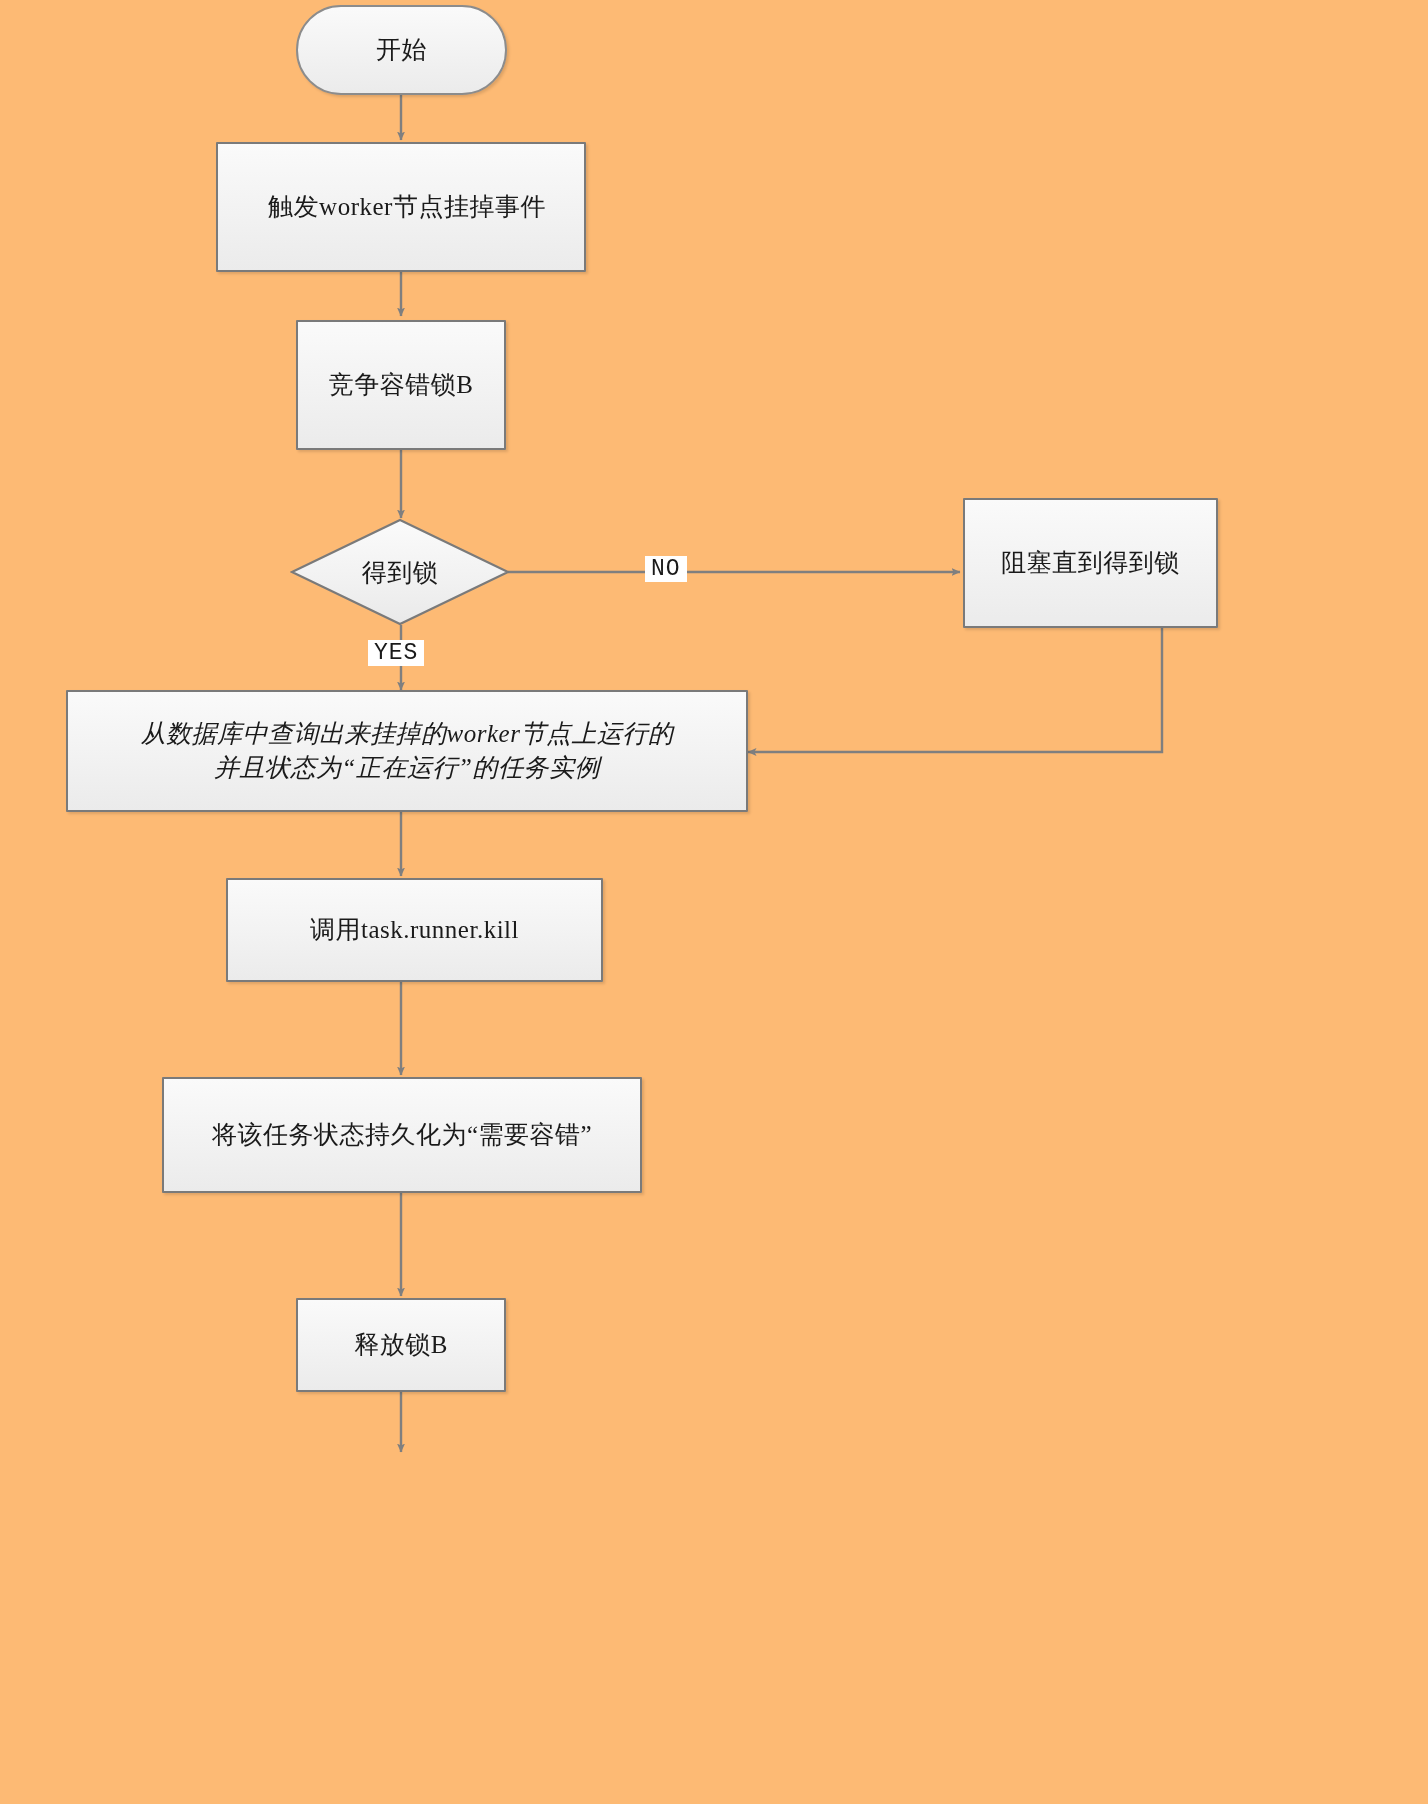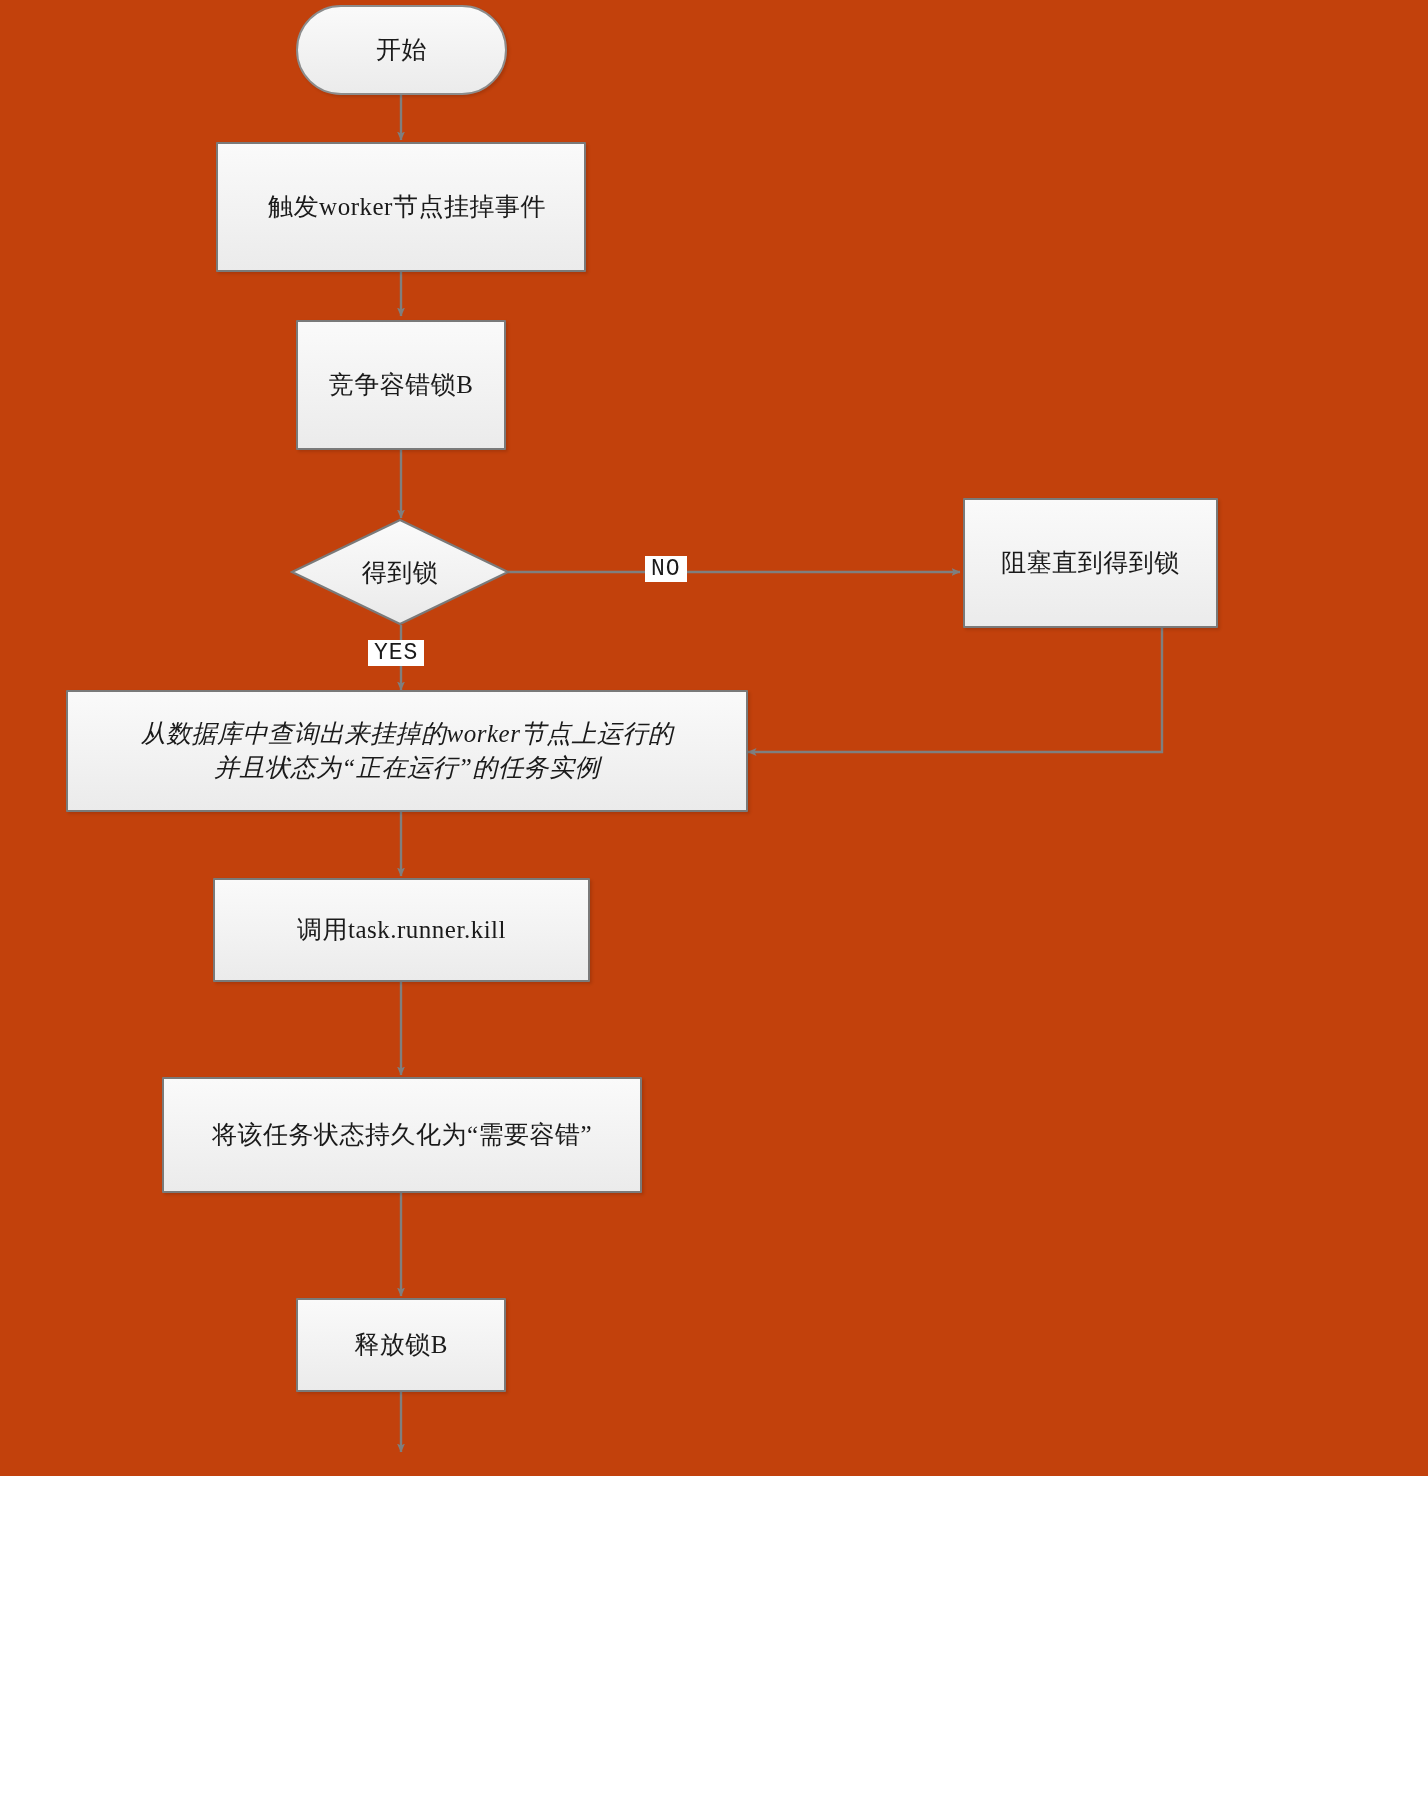--- a/index.html
+++ b/index.html
@@ -6,22 +6,22 @@
     margin: 0;
     padding: 0;
     background: #ffffff;
   }
   body {
     font-family: "Liberation Serif", "DejaVu Serif", serif;
   }
   #canvas {
     position: relative;
     width: 1428px;
-    height: 1476px;
-    background: #c2410c;
+    height: 1804px;
+    background: #fdba74;
     overflow: hidden;
   }
   .node {
     position: absolute;
     box-sizing: border-box;
     display: flex;
     align-items: center;
     justify-content: center;
     text-align: center;
     background: linear-gradient(180deg, #fafafa 0%, #f2f2f2 55%, #ebebeb 100%);
@@ -155,21 +155,21 @@
     <span>阻塞直到得到锁</span>
   </div>
 
   <div class="node process big" style="left:66px; top:690px; width:682px; height:122px;">
     <div>
       <span class="txt-line">从数据库中查询出来挂掉的worker节点上运行的</span>
       <span class="txt-line">并且状态为“正在运行”的任务实例</span>
     </div>
   </div>
 
-  <div class="node process" style="left:213px; top:878px; width:377px; height:104px;">
+  <div class="node process" style="left:226px; top:878px; width:377px; height:104px;">
     <span>调用task.runner.kill</span>
   </div>
 
   <div class="node process" style="left:162px; top:1077px; width:480px; height:116px;">
     <span>将该任务状态持久化为“需要容错”</span>
   </div>
 
   <div class="node process" style="left:296px; top:1298px; width:210px; height:94px;">
     <span>释放锁B</span>
   </div>

